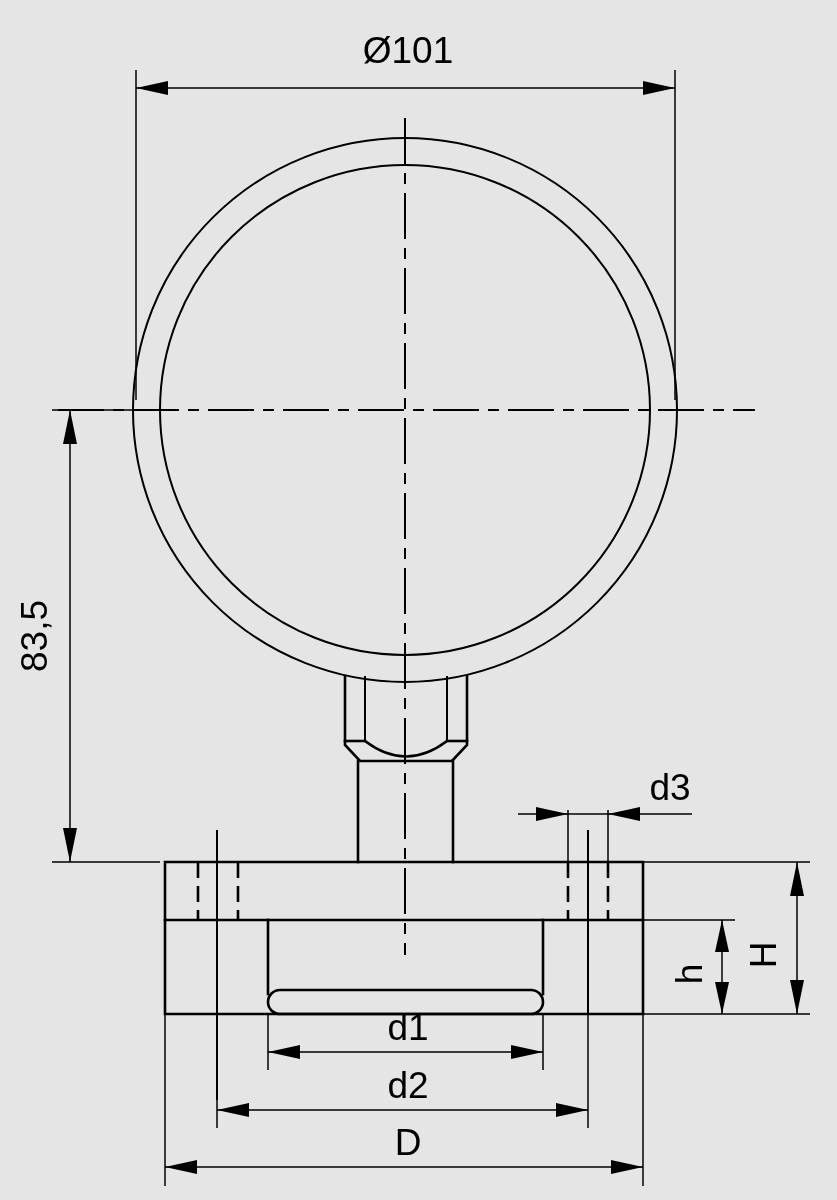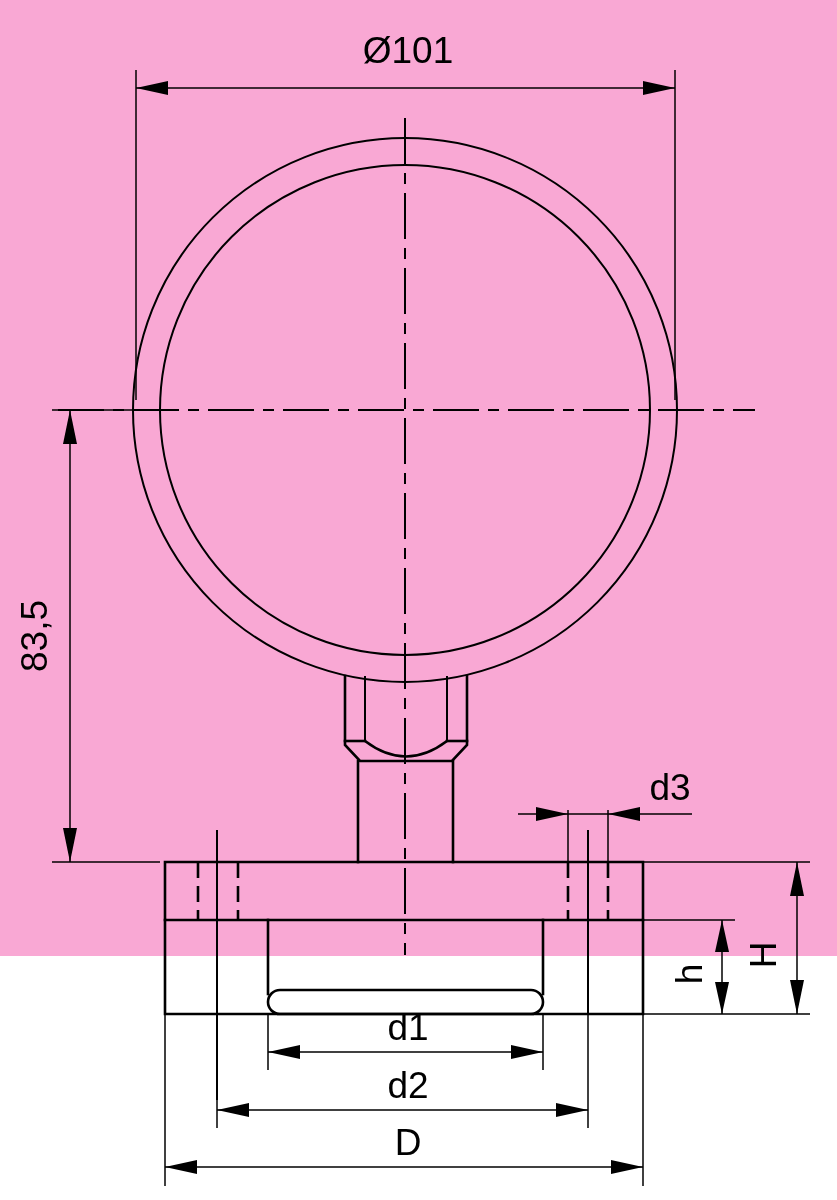--- a/index.html
+++ b/index.html
@@ -10,22 +10,22 @@
   }
   body {
     width: 837px;
     height: 1200px;
     overflow: hidden;
     font-family: "Liberation Sans", sans-serif;
   }
   #drawing-root {
     position: relative;
     width: 837px;
-    height: 956px;
-    background: #f9a8d4;
+    height: 1200px;
+    background: #e5e5e5;
   }
   svg#tech-drawing {
     display: block;
     width: 837px;
     height: 1200px;
   }
   .outline {
     fill: none;
     stroke: #000000;
     stroke-width: 2.6;

